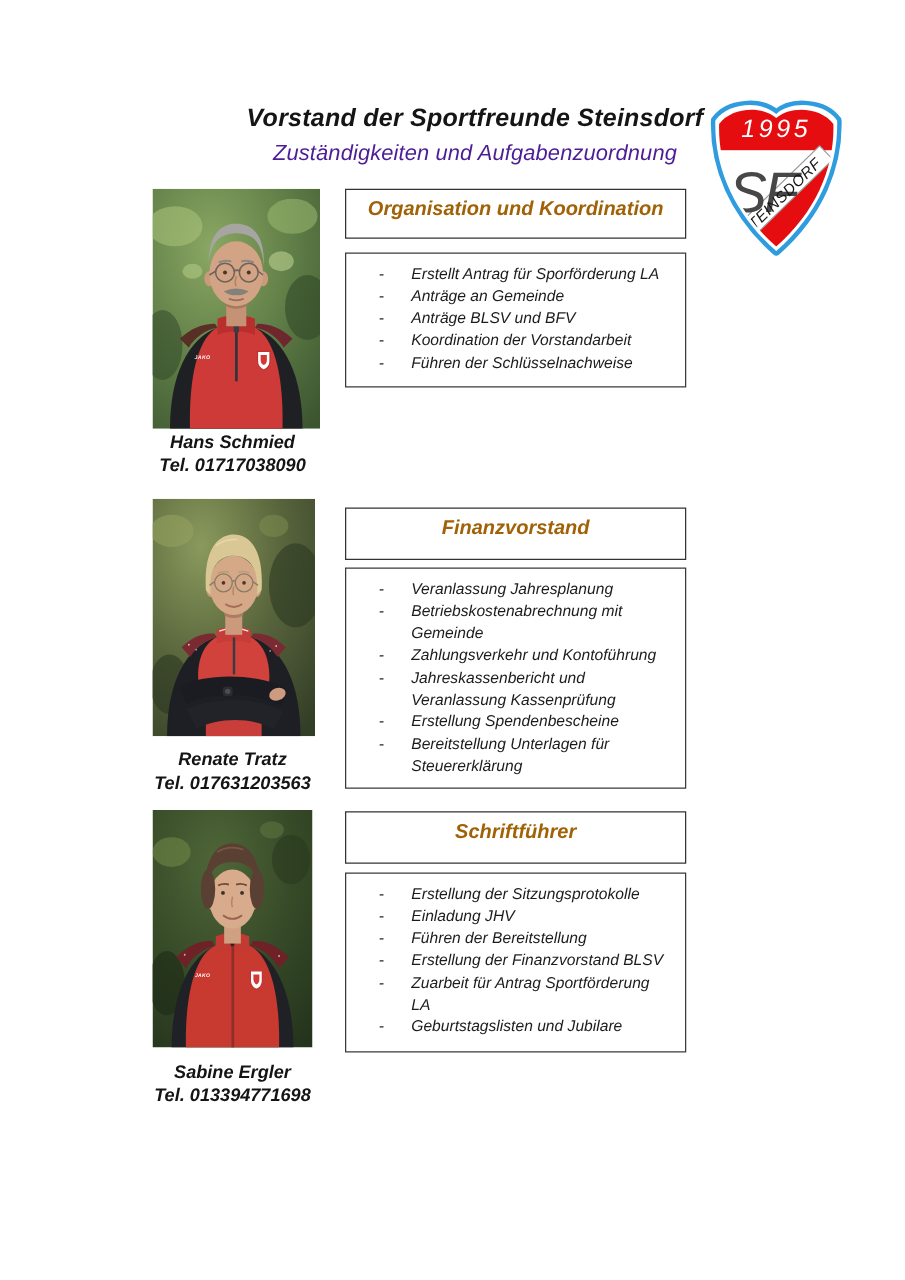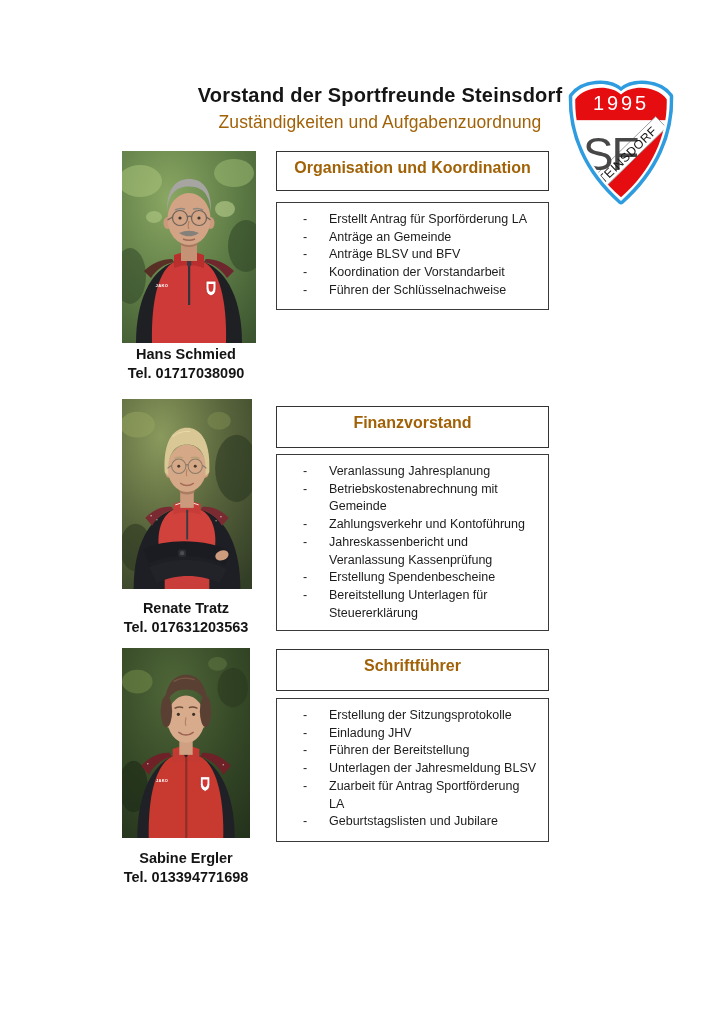--- a/index.html
+++ b/index.html
@@ -1,24 +1,24 @@
 <!DOCTYPE html>
 <html><head>
 <meta charset="utf-8">
 <style>
   html,body { margin:0; padding:0; background:#ffffff; }
   .page {
     position:relative; width:652px; height:1024px; margin:0 auto;
     background:#ffffff; overflow:hidden;
-    font-family:"Liberation Sans", sans-serif; color:#161616;
+    font-family:"Liberation Sans", sans-serif; color:#161616;font-style:italic;
   }
   
   .header { position:absolute; left:55px; top:84px; width:578px; text-align:center; }
   .title { font-size:20px; font-weight:700; letter-spacing:0.2px; margin:0; color:#151515; }
-  .subtitle { font-size:17.5px; font-weight:400; letter-spacing:0.1px; margin:5px 0 0 0; color:#a16207; }
+  .subtitle { font-size:17.5px; font-weight:400; letter-spacing:0.1px; margin:5px 0 0 0; color:#4c1d95; }
   
   .logo { position:absolute; left:526px; top:74px; width:118px; height:134px; }
   .logo svg { width:100%; height:100%; display:block; }
   
   .photo { position:absolute; left:86px; margin:0; padding:0; }
   .photo svg { display:block; width:100%; height:100%; }
   .photo-1 { top:151px; width:134px; height:192px; }
   .photo-2 { top:399px; width:130px; height:190px; }
   .photo-3 { top:648px; width:128px; height:190px; }
   .photo text { font-family:"Liberation Sans", sans-serif; font-weight:700; }
@@ -299,21 +299,21 @@
       <div class="task-row">
         <span class="dash">-</span>
         <span class="task-text">Einladung JHV</span>
       </div>
       <div class="task-row">
         <span class="dash">-</span>
         <span class="task-text">Führen der Bereitstellung</span>
       </div>
       <div class="task-row">
         <span class="dash">-</span>
-        <span class="task-text">Unterlagen der Jahresmeldung BLSV</span>
+        <span class="task-text">Erstellung der Finanzvorstand BLSV</span>
       </div>
       <div class="task-row">
         <span class="dash">-</span>
         <span class="task-text">Zuarbeit für Antrag Sportförderung LA</span>
       </div>
       <div class="task-row">
         <span class="dash">-</span>
         <span class="task-text">Geburtstagslisten und Jubilare</span>
       </div>
     </div>

